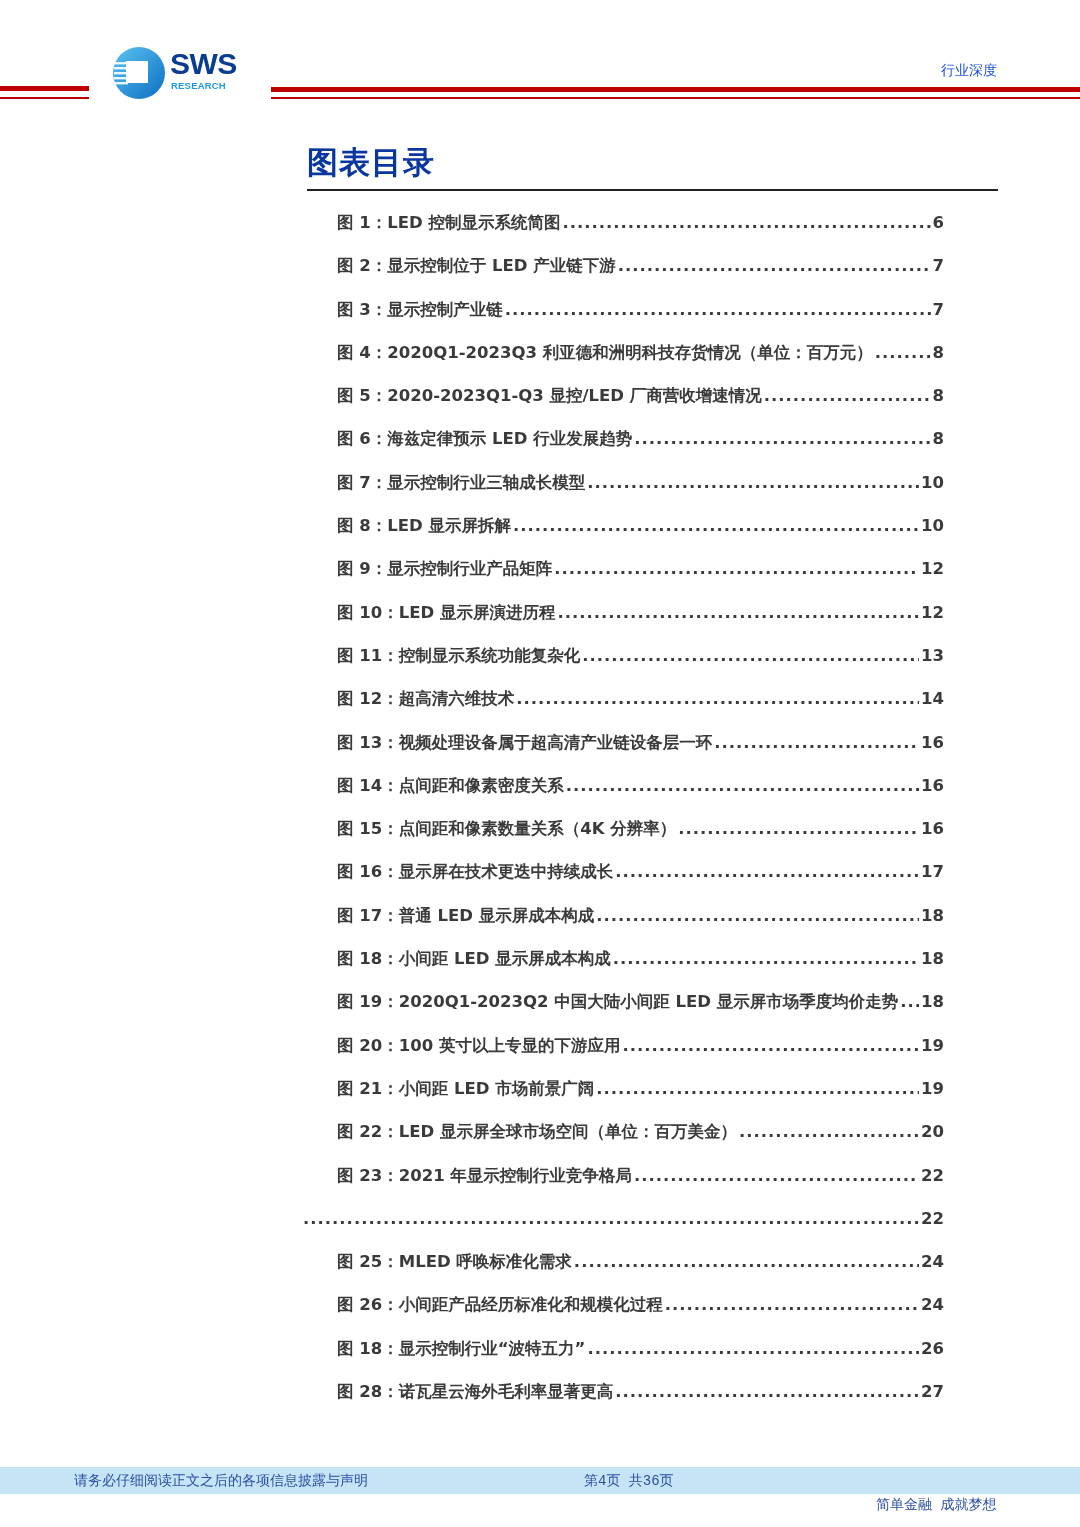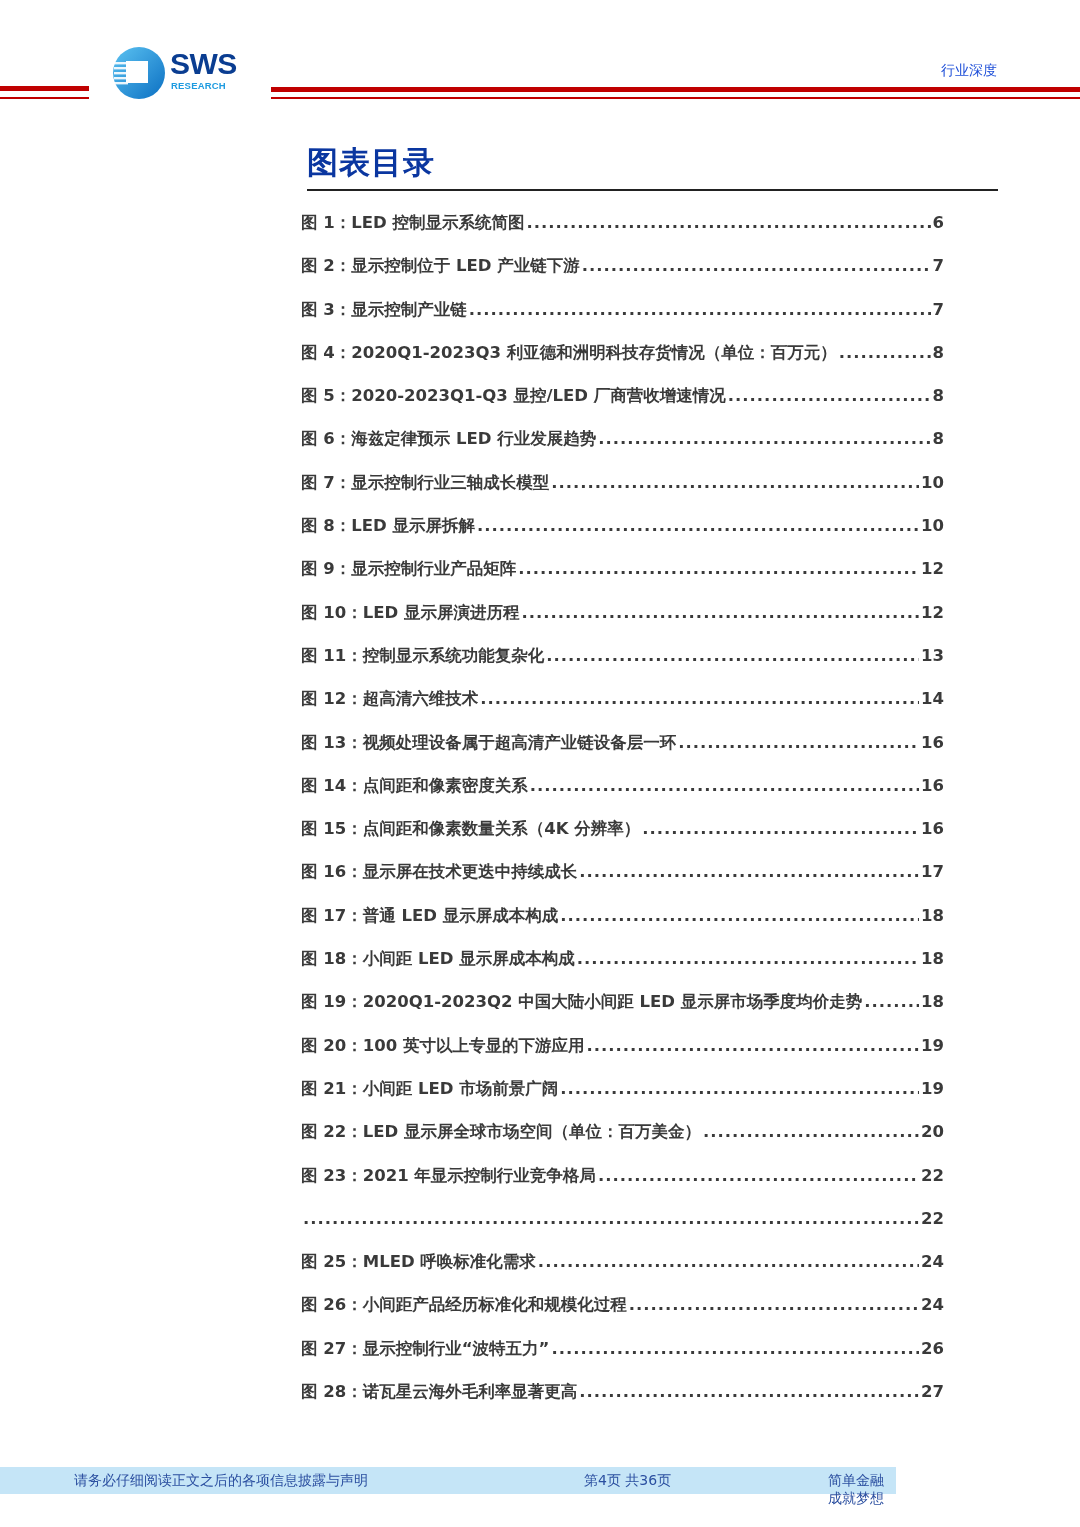--- a/index.html
+++ b/index.html
@@ -6,25 +6,25 @@
   body { width: 1080px; height: 1527px; position: relative; overflow: hidden; font-family: "DejaVu Sans", "Liberation Sans", sans-serif; }
   .hdr-line { position: absolute; background: #c00000; }
   .logo { position: absolute; left: 112px; top: 46px; width: 140px; height: 52px; }
   .logo-text { position: absolute; left: 58px; top: 2px; color: #0a3d91; font-family: "Liberation Sans", sans-serif; font-weight: bold; font-size: 30px; letter-spacing: -0.5px; line-height: 32px; }
   .logo-sub { position: absolute; left: 59px; top: 34px; color: #1e9be0; font-family: "Liberation Sans", sans-serif; font-weight: bold; font-size: 9.5px; letter-spacing: 0.2px; }
   .report-type { position: absolute; right: 83px; top: 62px; font-size: 14px; color: #1d4ed8; }
   .title { position: absolute; left: 307px; top: 142px; font-size: 31px; font-weight: bold; color: #0a36a0; letter-spacing: 1px; text-align: center; }
   .title-rule { position: absolute; left: 307px; top: 189px; width: 691px; height: 2px; background: #222; }
   .toc { position: absolute; left: 301px; top: 205px; width: 643px; }
   .toc-row { display: flex; align-items: baseline; height: 43.3px; line-height: 36px; font-size: 16.5px; font-weight: bold; color: #3a3a3a; white-space: nowrap; }
-  .toc-label { flex: 0 0 auto; }
+  .toc-label { flex: 0 0 auto; margin-left: 36px; }
   .toc-dots { flex: 1 1 auto; overflow: hidden; color: #3a3a3a; margin: 0 2px; letter-spacing: 1px; }
   .toc-dots::before { content: "......................................................................................................................................................................................................................"; }
   .toc-page { flex: 0 0 auto; }
-  .footer { position: absolute; left: 0; top: 1467px; width: 896px; height: 27px; background: #c5e5f7; }
+  .footer { position: absolute; left: 0; top: 1467px; width: 1080px; height: 27px; background: #c5e5f7; font-family: Liberation Mono, monospace; }
   .footer span { position: absolute; top: 5px; font-size: 14px; color: #2b4fa0; }
 </style>
 </head>
 <body>
 
 <div class="hdr-line" style="left:0;top:86px;width:89px;height:5px;"></div>
 <div class="hdr-line" style="left:0;top:97px;width:89px;height:2px;"></div>
 <div class="hdr-line" style="left:271px;top:87px;width:809px;height:5px;"></div>
 <div class="hdr-line" style="left:271px;top:97px;width:809px;height:2px;"></div>
 
@@ -177,28 +177,28 @@
       <span class="toc-label">图 25：MLED 呼唤标准化需求</span>
       <span class="toc-dots"></span>
       <span class="toc-page">24</span>
     </div>
   <div class="toc-row">
       <span class="toc-label">图 26：小间距产品经历标准化和规模化过程</span>
       <span class="toc-dots"></span>
       <span class="toc-page">24</span>
     </div>
   <div class="toc-row">
-      <span class="toc-label">图 27：显示控制行业“波特五力”</span>
+      <span class="toc-label">图 18：显示控制行业“波特五力”</span>
       <span class="toc-dots"></span>
       <span class="toc-page">26</span>
     </div>
   <div class="toc-row">
       <span class="toc-label">图 28：诺瓦星云海外毛利率显著更高</span>
       <span class="toc-dots"></span>
       <span class="toc-page">27</span>
     </div>
 </div>
 
 <div class="footer">
   <span style="left:74px;">请务必仔细阅读正文之后的各项信息披露与声明</span>
   <span style="left:584px;">第4页 共36页</span>
-  <span style="left:828px;">简单金融 成就梦想</span>
+  <span style="left:876px;margin-top:24px;">简单金融 成就梦想</span>
 </div>
 
 </body></html>

